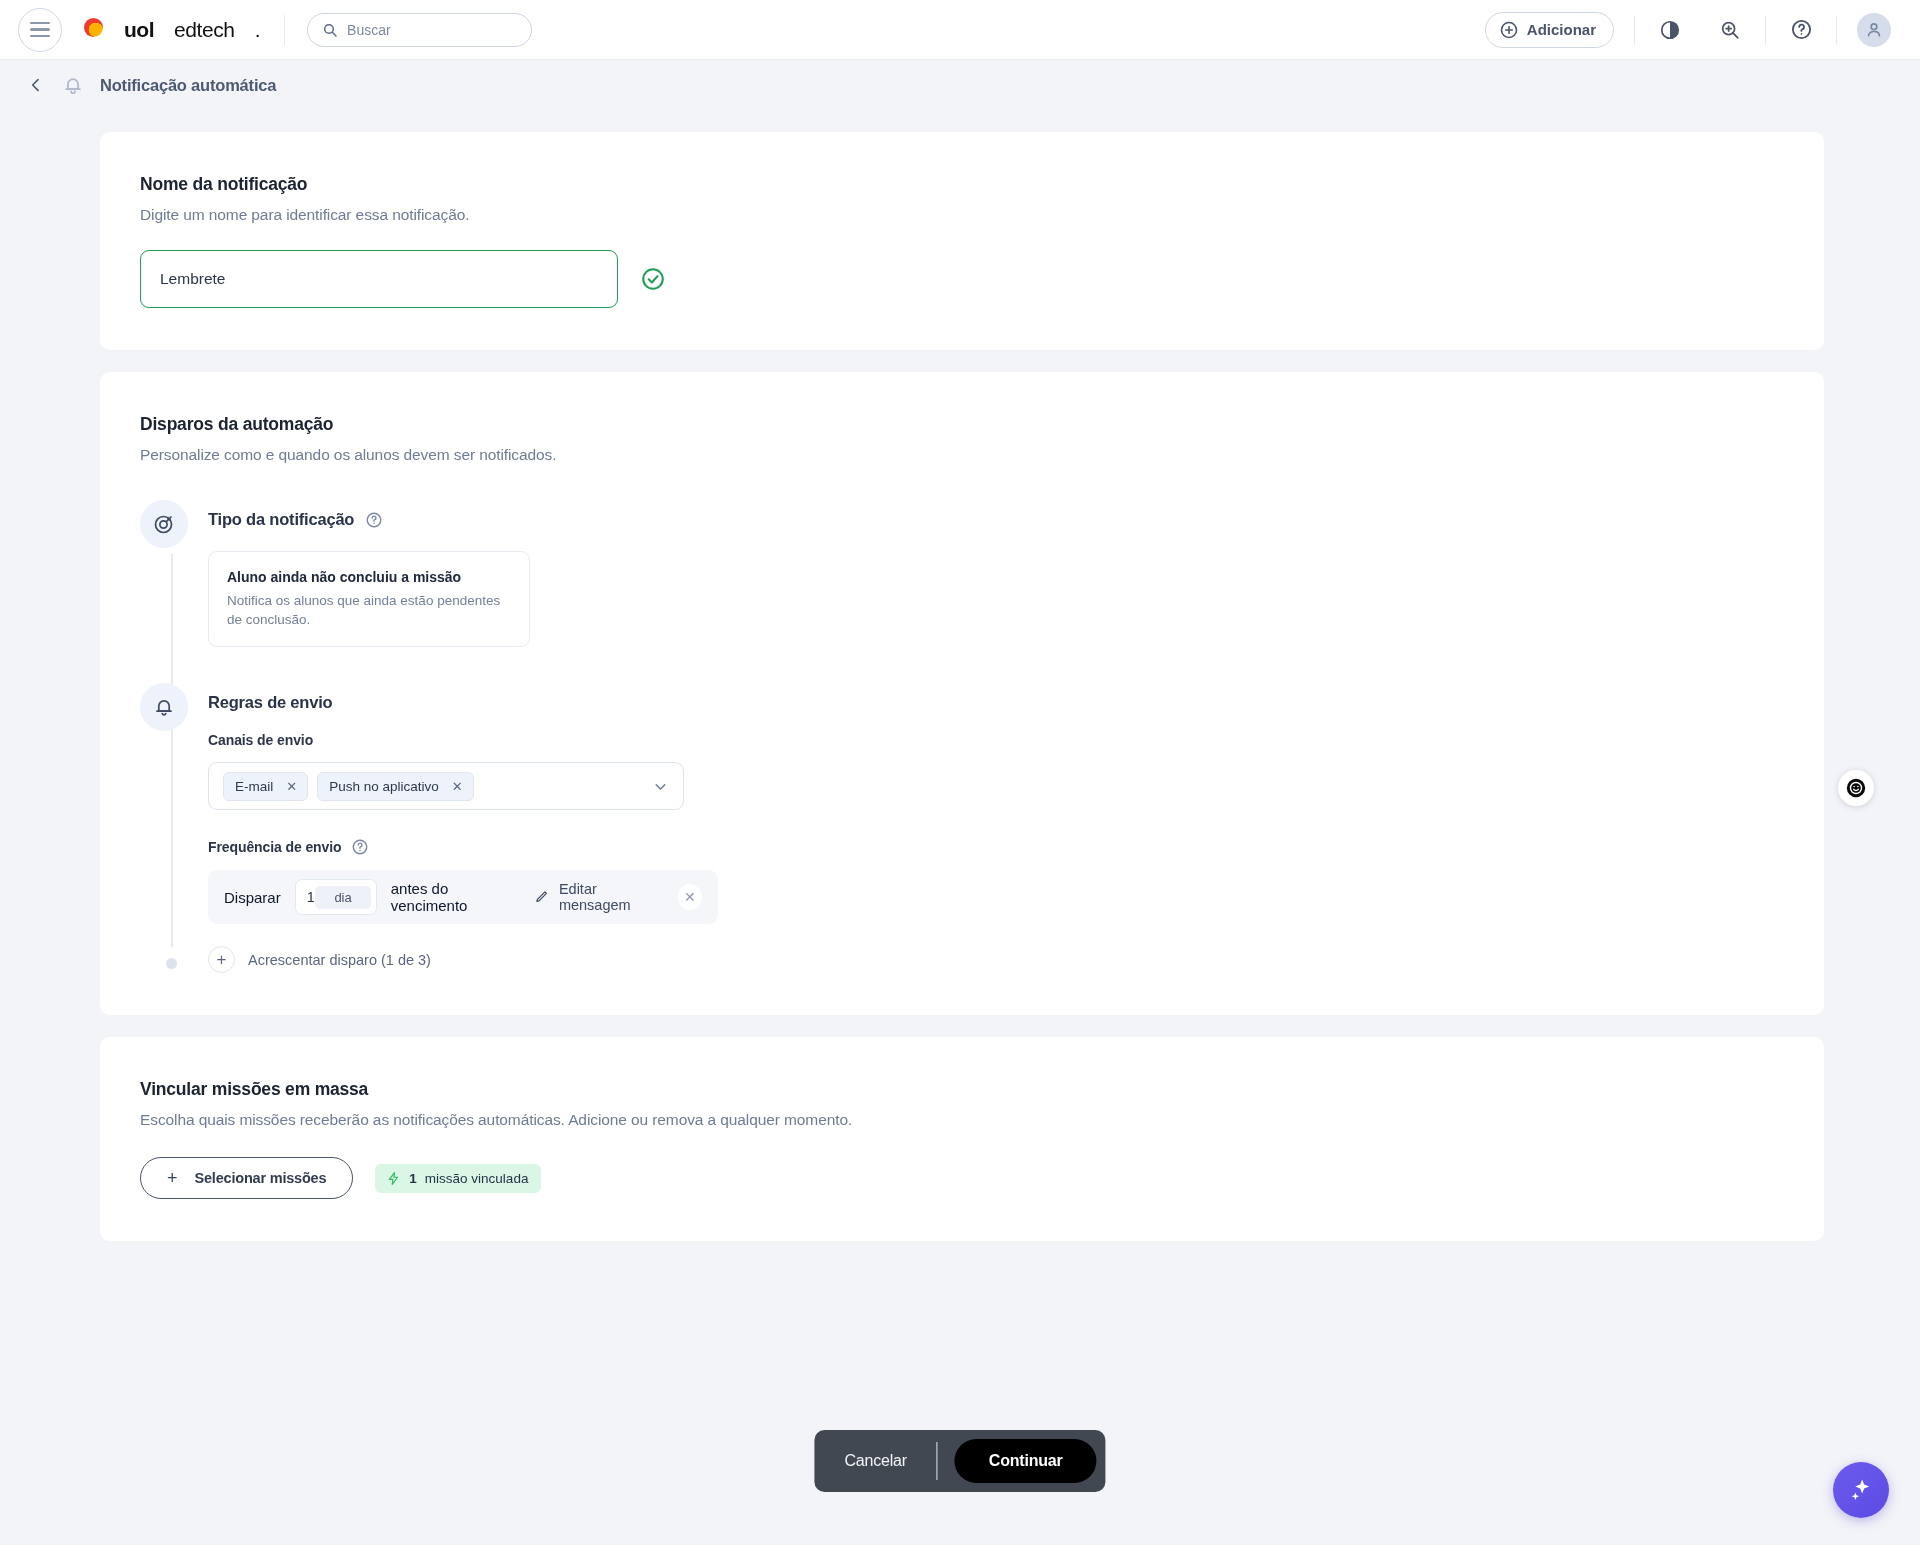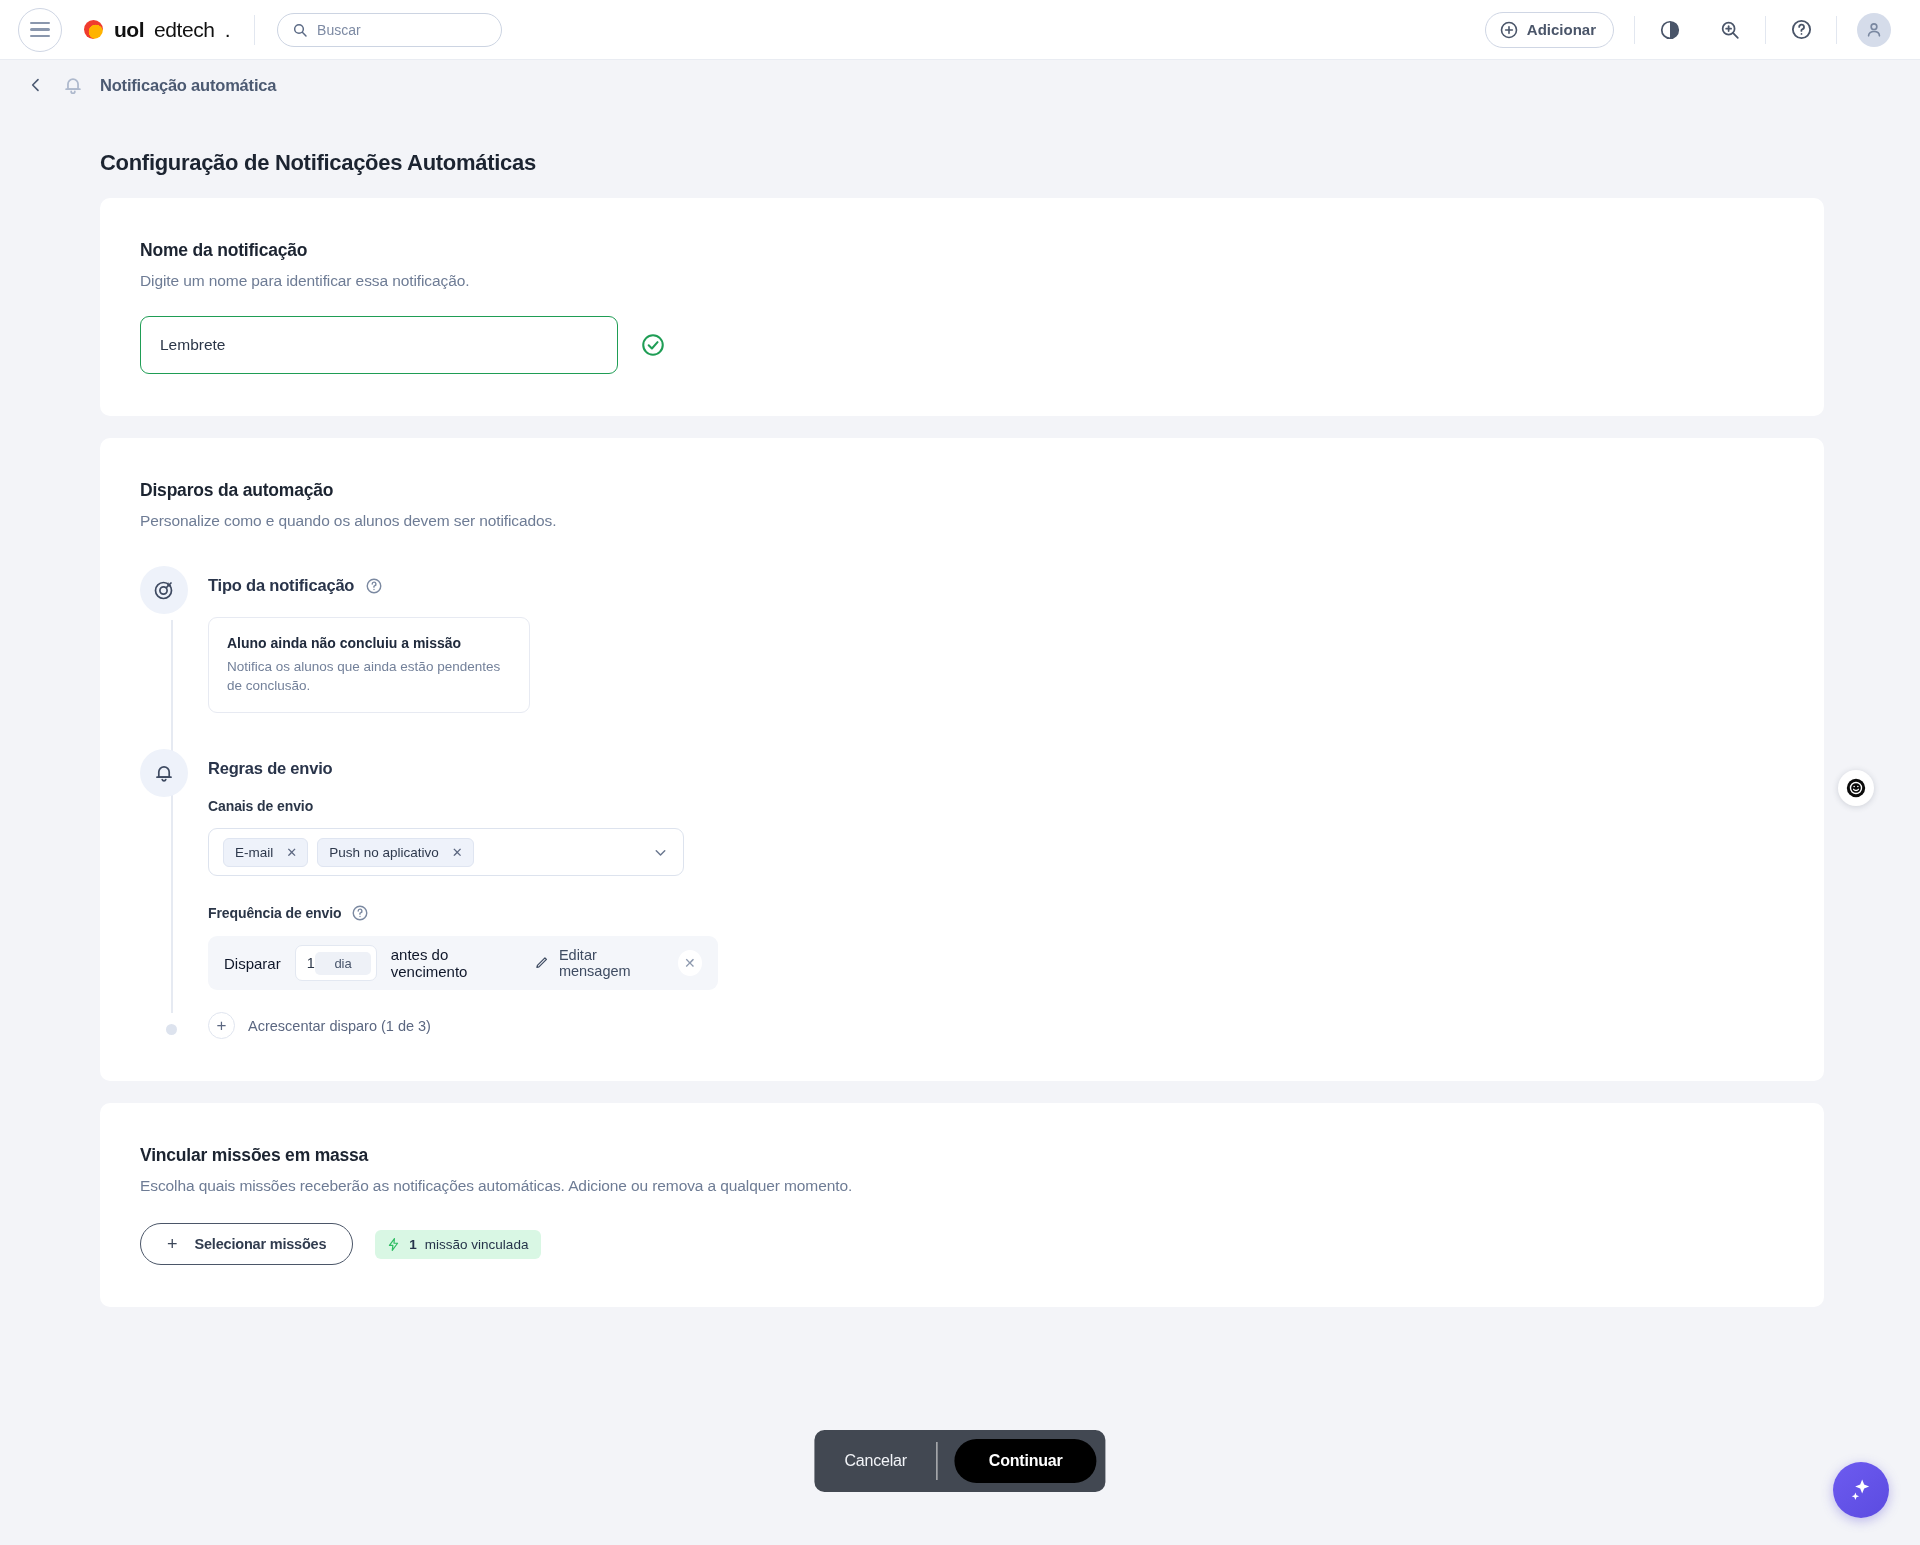--- a/index.html
+++ b/index.html
@@ -19,21 +19,21 @@
     background: #ffffff; display: flex; align-items: center;
     border-bottom: 1px solid #e9ecf2;
   }
   .hamburger-btn {
     width: 44px; height: 44px; margin-left: 18px; border: 1.6px solid #cfd6e4;
     border-radius: 50%; display: flex; flex-direction: column; align-items: center;
     justify-content: center; gap: 4px; background: #fff; cursor: pointer;
   }
   .hamburger-btn span { display: block; width: 20px; height: 2.6px; background: #8a97ad; border-radius: 2px; }
 
-  .brand { display: flex; align-items: center; margin-left: 22px; gap: 10px; }
+  .brand { display: flex; align-items: flex-start; margin-left: 22px; gap: 20px; }
   .brand-dot {
     width: 19px; height: 19px; border-radius: 50%;
     background: radial-gradient(circle at 62% 62%, #ffb300 0 42%, #f03c2e 44% 100%);
     display: inline-block;
   }
   .brand-uol { font-weight: bold; font-size: 21px; color: #111; letter-spacing: -0.5px; margin-left:1px;}
   .brand-edtech { font-size: 21px; color: #111; letter-spacing: -0.4px; }
 
   .brand-divider { width: 1px; height: 30px; background: #e2e7f0; margin-left: 24px; }
 
@@ -288,21 +288,20 @@
     <svg width="22" height="22" viewBox="0 0 24 24" fill="none" stroke="#aeb9cd" stroke-width="1.9">
       <path d="M6.5 16.5V11a5.5 5.5 0 0 1 11 0v5.5H6.5Z" stroke-linejoin="round"></path>
       <line x1="4.5" y1="16.5" x2="19.5" y2="16.5" stroke-linecap="round"></line>
       <path d="M10 19a2 2 0 0 0 4 0" stroke-linecap="round"></path>
     </svg>
     <span class="bc-title">Notificação automática</span>
   </div>
 
   <div class="content">
 
-    <h1 class="page-title">Configuração de Notificações Automáticas</h1>
 
     <section class="card">
       <div class="sec-title">Nome da notificação</div>
       <div class="sec-sub">Digite um nome para identificar essa notificação.</div>
 
       <div class="name-row">
         <input class="name-input" type="text" value="Lembrete" style="">
         <svg width="26" height="26" viewBox="0 0 24 24" fill="none" stroke="#1f9d55" stroke-width="1.9">
           <circle cx="12" cy="12" r="9"></circle>
           <polyline points="8,12.3 11,15.2 16.2,9.4" stroke-linecap="round" stroke-linejoin="round"></polyline>

